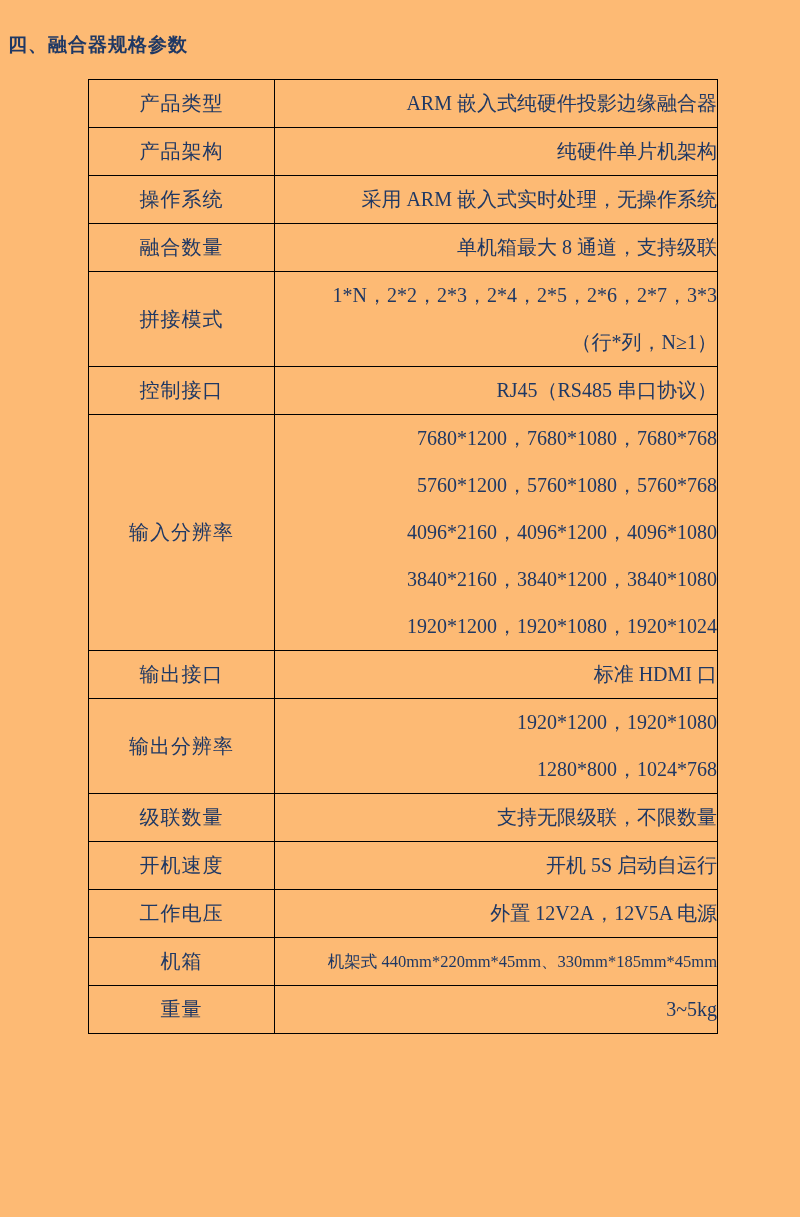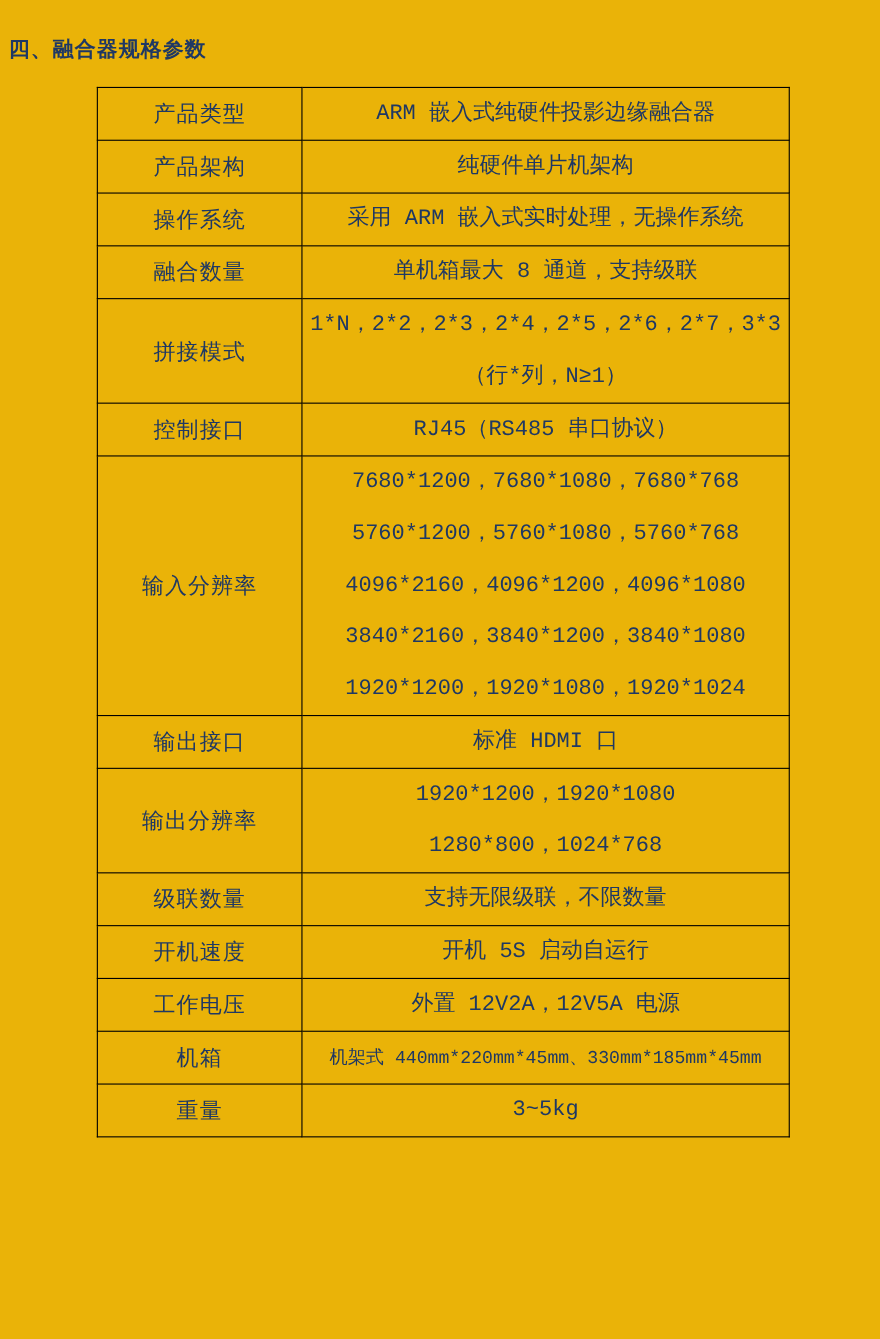--- a/index.html
+++ b/index.html
@@ -9,21 +9,21 @@
     width: 800px;
     height: 1217px;
     position: relative;
     font-family: "Liberation Serif", serif;
   }
   .page {
     position: absolute;
     left: 0; top: 0;
     width: 800px;
     height: 1217px;
-    background: #eab308;
+    background: #fdba74;
     overflow: hidden;
   }
   .page-title {
     position: absolute;
     left: 8px;
     top: 32px;
     font-family: "DejaVu Sans", "Liberation Sans", sans-serif;
     font-size: 19px;
     font-weight: bold;
     color: #1f3864;
@@ -47,23 +47,23 @@
   td.label-cell {
     width: 185px;
     text-align: center;
     font-size: 20px;
     font-family: Liberation Sans, sans-serif;
     font-weight: 500;
     letter-spacing: 1px;
   }
   td.value-cell {
     width: 442px;
-    text-align: center;
+    text-align: right;
     font-size: 20px;
-    font-family: Liberation Mono, monospace;
+    font-family: Liberation Serif, serif;
   }
   td.value-cell .value-line {
     line-height: 47px;
     white-space: nowrap;
   }
   tr.small-value td.value-cell {
     font-size: 16.5px;
   }
 </style>
 </head>

